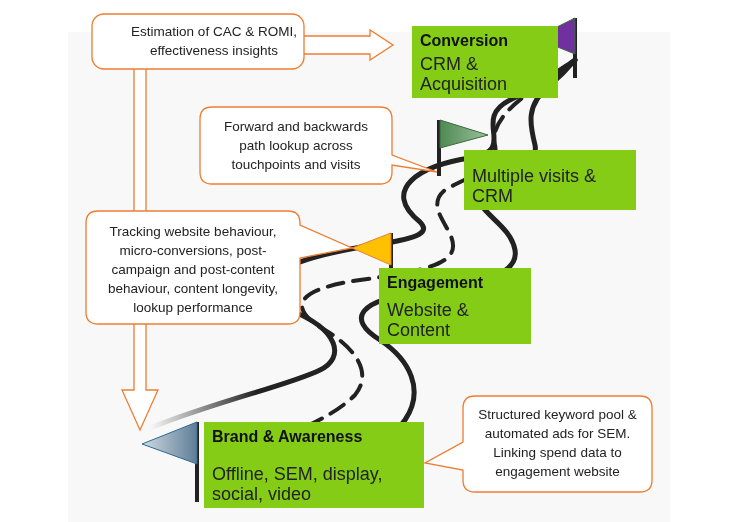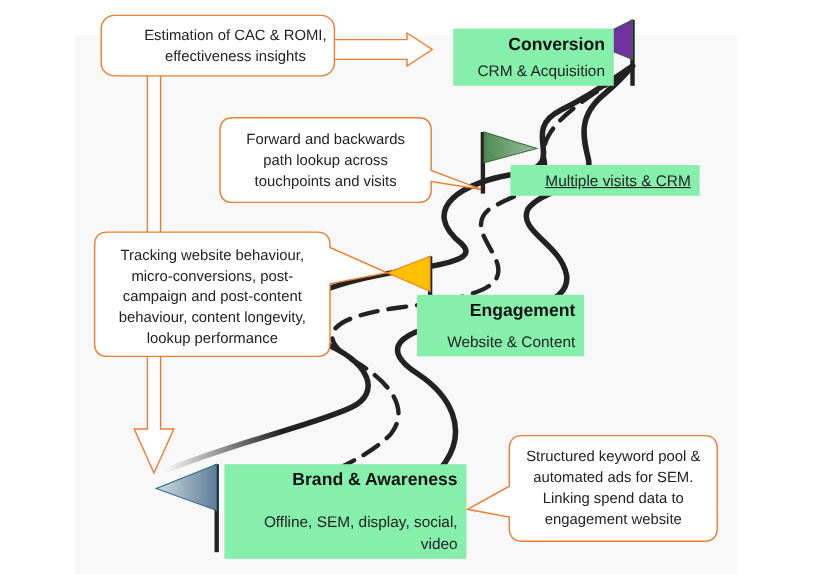--- a/index.html
+++ b/index.html
@@ -12,24 +12,24 @@
   .bgpanel {
     position: absolute; left: 68px; top: 32px; width: 602px; height: 490px;
     background: #f8f8f8;
   }
   svg.road { position: absolute; left: 0; top: 0; }
   .callout-text {
     position: absolute; text-align: center; font-size: 13.5px; line-height: 19px;
     color: #222;
   }
   .label-box {
-    position: absolute; background: #86efac; padding: 4px 8px; text-align: right;
+    position: absolute; background: #84cc16; padding: 4px 8px;
   }
   .label-title { font-weight: bold; font-size: 16px; line-height: 22px; color: #111; }
-  .label-sub { font-size: 14px; line-height: 20px; color: #222; margin-top: 2px; }
+  .label-sub { font-size: 18px; line-height: 20px; color: #222; margin-top: 2px; }
 </style>
 </head>
 <body>
 
 <div class="bgpanel"></div>
 
 <svg class="road" width="755" height="522" viewBox="0 0 755 522">
   <defs>
     <linearGradient id="blueFlag" x1="0" x2="1" y1="0" y2="0">
       <stop offset="0" stop-color="#d0dae3"></stop>
@@ -106,21 +106,21 @@
   <div>Linking spend data to</div>
   <div>engagement website</div>
 </div>
 
 <div class="label-box" style="left:412px; top:26px; width:130px;">
   <div class="label-title">Conversion</div>
   <div class="label-sub">CRM &amp; Acquisition</div>
 </div>
 
 <div class="label-box" style="left:464px; top:150px; width:156px;">
-  <div class="label-sub" style="margin-top:0;text-decoration:underline;">Multiple visits &amp; CRM</div>
+  <div class="label-sub" style="margin-top:12px;">Multiple visits &amp; CRM</div>
 </div>
 
 <div class="label-box" style="left:379px; top:268px; width:136px;">
   <div class="label-title">Engagement</div>
   <div class="label-sub" style="margin-top:6px;">Website &amp; Content</div>
 </div>
 
 <div class="label-box" style="left:204px; top:422px; width:204px;">
   <div class="label-title">Brand &amp; Awareness</div>
   <div class="label-sub" style="margin-top:16px;">Offline, SEM, display, social, video</div>

